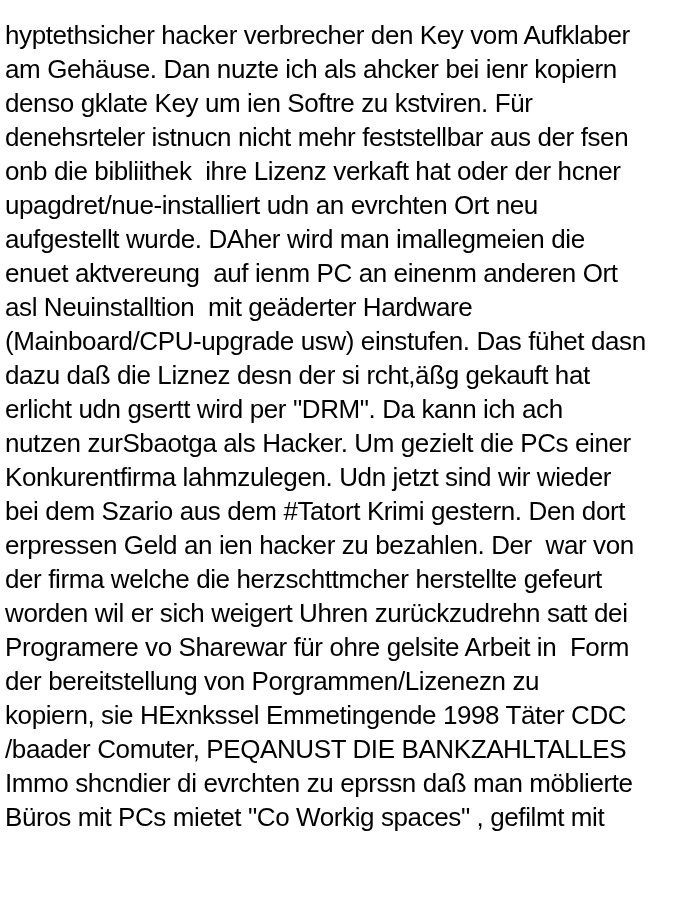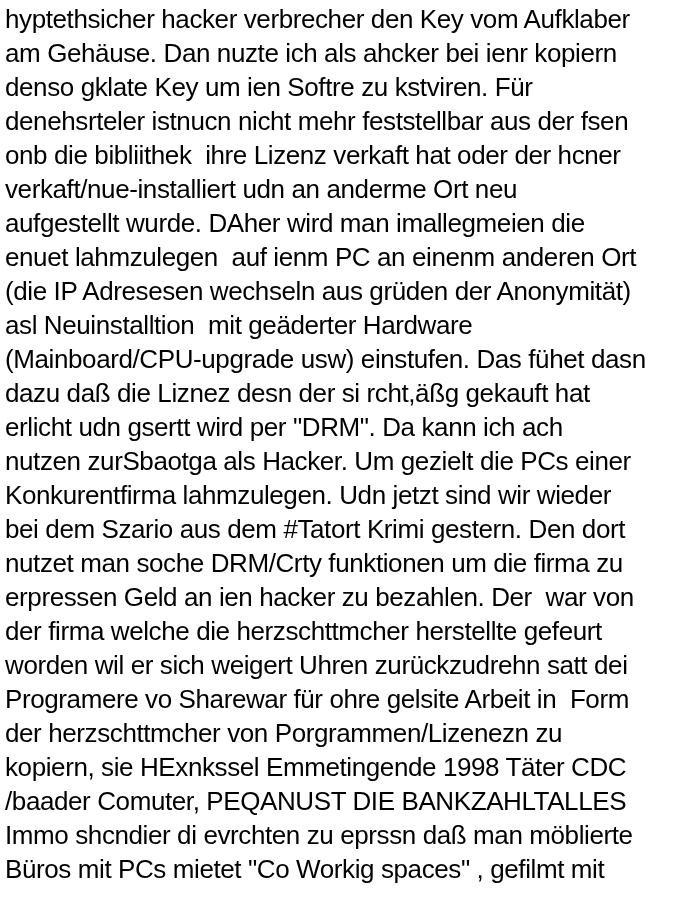--- a/index.html
+++ b/index.html
@@ -9,21 +9,21 @@
   body {
     width: 684px;
     height: 920px;
     background: #ffffff;
     overflow: hidden;
   }
   .page {
     box-sizing: border-box;
     width: 684px;
     height: 920px;
-    padding: 2px 0 0 5px;
+    padding: 18px 0 0 5px;
     font-family: "Liberation Sans", sans-serif;
     font-size: 26px;
     line-height: 34px;
     letter-spacing: -0.4px;
     color: #000000;
   }
   .text-line {
     white-space: pre;
     height: 34px;
     overflow: hidden;
@@ -31,34 +31,32 @@
 </style>
 </head>
 <body>
 
 <div class="page">
   <div class="text-line">hyptethsicher hacker verbrecher den Key vom Aufklaber</div>
   <div class="text-line">am Gehäuse. Dan nuzte ich als ahcker bei ienr kopiern</div>
   <div class="text-line">denso gklate Key um ien Softre zu kstviren. Für</div>
   <div class="text-line">denehsrteler istnucn nicht mehr feststellbar aus der fsen</div>
   <div class="text-line">onb die bibliithek  ihre Lizenz verkaft hat oder der hcner</div>
-  <div class="text-line">verkaft/nue-installiert udn an anderme Ort neu</div>
+  <div class="text-line">upagdret/nue-installiert udn an evrchten Ort neu</div>
   <div class="text-line">aufgestellt wurde. DAher wird man imallegmeien die</div>
-  <div class="text-line">enuet lahmzulegen  auf ienm PC an einenm anderen Ort</div>
-  <div class="text-line">(die IP Adresesen wechseln aus grüden der Anonymität)</div>
+  <div class="text-line">enuet aktvereung  auf ienm PC an einenm anderen Ort</div>
   <div class="text-line">asl Neuinstalltion  mit geäderter Hardware</div>
   <div class="text-line">(Mainboard/CPU-upgrade usw) einstufen. Das fühet dasn</div>
   <div class="text-line">dazu daß die Liznez desn der si rcht,äßg gekauft hat</div>
   <div class="text-line">erlicht udn gsertt wird per "DRM". Da kann ich ach</div>
   <div class="text-line">nutzen zurSbaotga als Hacker. Um gezielt die PCs einer</div>
   <div class="text-line">Konkurentfirma lahmzulegen. Udn jetzt sind wir wieder</div>
   <div class="text-line">bei dem Szario aus dem #Tatort Krimi gestern. Den dort</div>
-  <div class="text-line">nutzet man soche DRM/Crty funktionen um die firma zu</div>
   <div class="text-line">erpressen Geld an ien hacker zu bezahlen. Der  war von</div>
   <div class="text-line">der firma welche die herzschttmcher herstellte gefeurt</div>
   <div class="text-line">worden wil er sich weigert Uhren zurückzudrehn satt dei</div>
   <div class="text-line">Programere vo Sharewar für ohre gelsite Arbeit in  Form</div>
-  <div class="text-line">der herzschttmcher von Porgrammen/Lizenezn zu</div>
+  <div class="text-line">der bereitstellung von Porgrammen/Lizenezn zu</div>
   <div class="text-line">kopiern, sie HExnkssel Emmetingende 1998 Täter CDC</div>
   <div class="text-line">/baader Comuter, PEQANUST DIE BANKZAHLTALLES</div>
   <div class="text-line">Immo shcndier di evrchten zu eprssn daß man möblierte</div>
   <div class="text-line">Büros mit PCs mietet "Co Workig spaces" , gefilmt mit</div>
 </div>
 
 </body></html>

